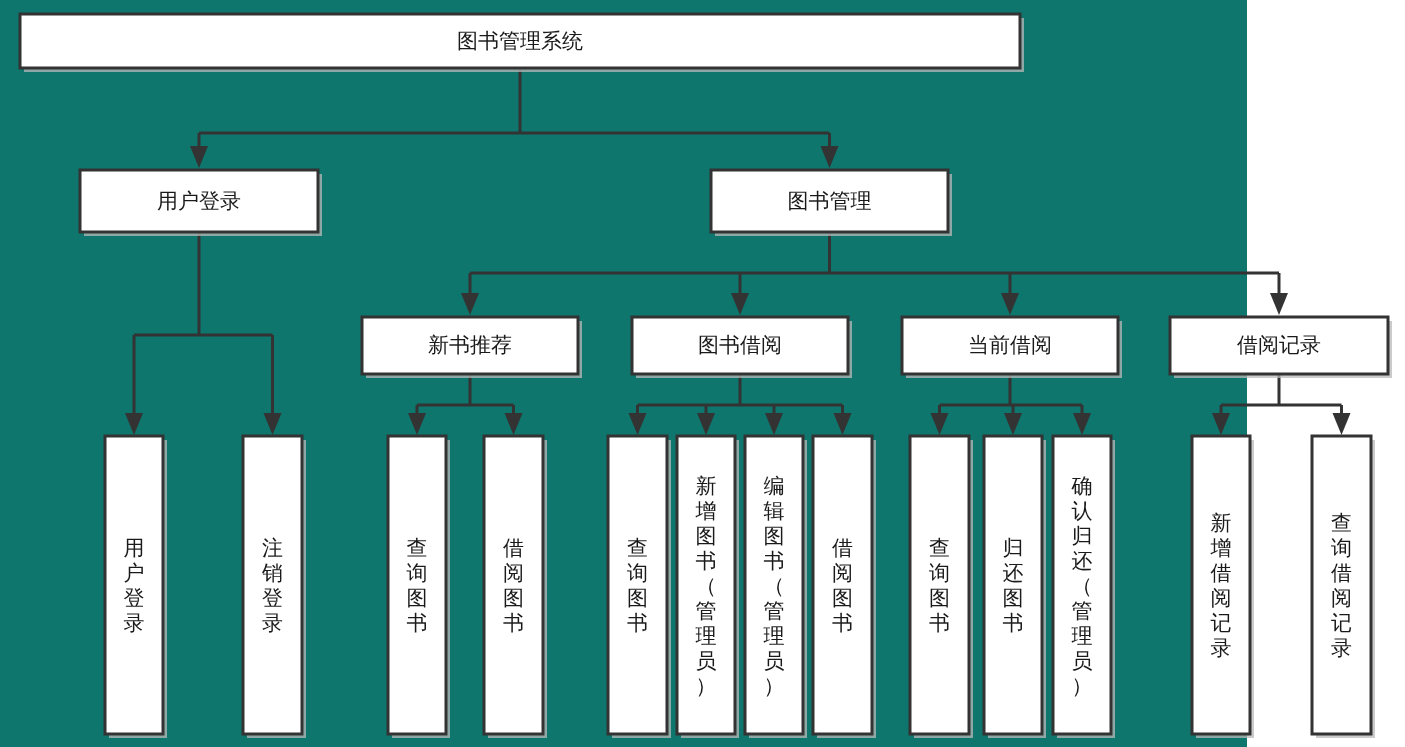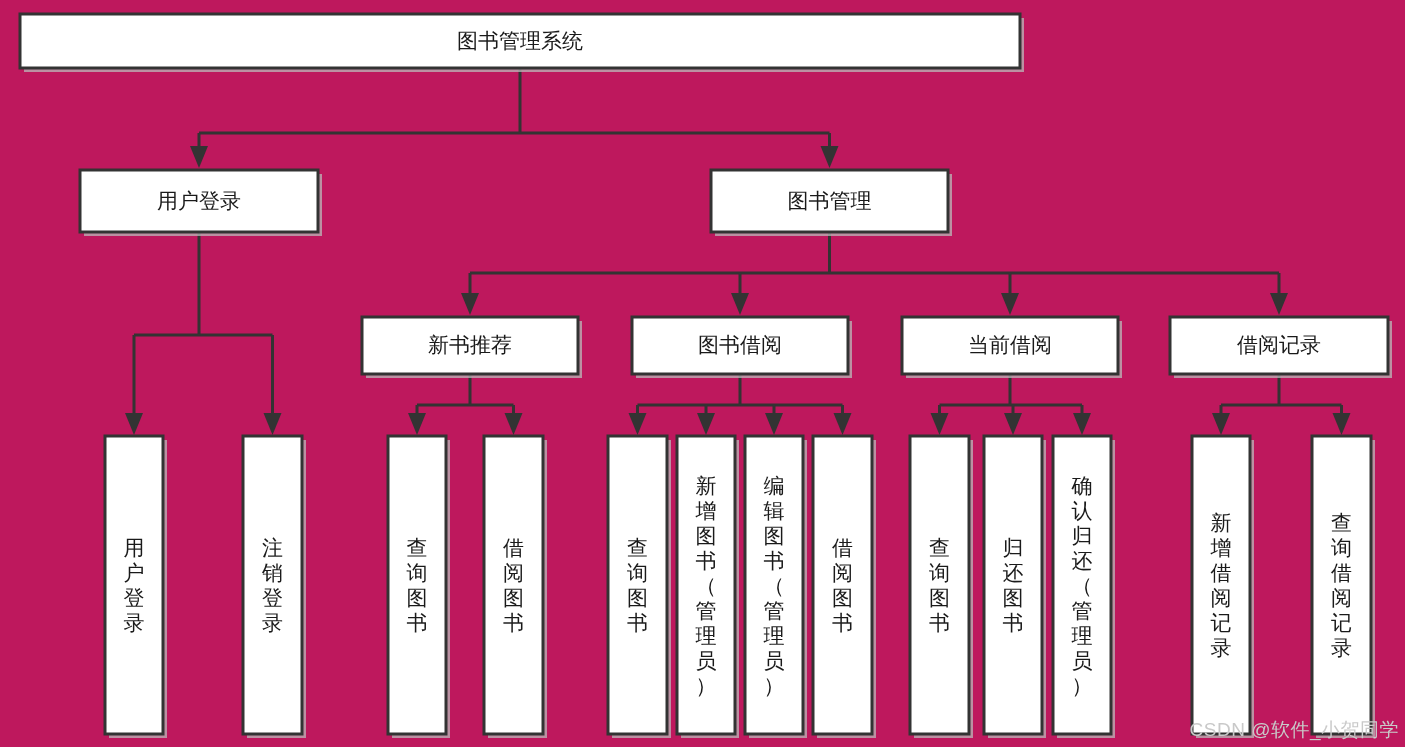--- a/index.html
+++ b/index.html
@@ -9,23 +9,23 @@
     background: #ffffff;
   }
   body {
     width: 1405px;
     height: 747px;
     font-family: "Liberation Sans", "DejaVu Sans", sans-serif;
     overflow: hidden;
   }
   #diagram-root {
     position: relative;
-    width: 1405px;
+    width: 1247px;
     height: 747px;
-    background: #be185d;
+    background: #0f766e;
   }
   svg.diagram-canvas {
     position: absolute;
     left: 0;
     top: 0;
     width: 1405px;
     height: 747px;
   }
   .node-box {
     fill: #ffffff;
@@ -226,14 +226,13 @@
           <text x="1221" class="node-label-v"><tspan x="1221" y="530">新</tspan><tspan x="1221" y="555">增</tspan><tspan x="1221" y="580">借</tspan><tspan x="1221" y="605">阅</tspan><tspan x="1221" y="630">记</tspan><tspan x="1221" y="655">录</tspan></text>
         </g>
         <g>
           <rect x="1316" y="440" width="59" height="298" class="node-shadow"></rect>
           <rect x="1312" y="436" width="59" height="298" class="node-box"></rect>
           <text x="1341.5" class="node-label-v"><tspan x="1341.5" y="530">查</tspan><tspan x="1341.5" y="555">询</tspan><tspan x="1341.5" y="580">借</tspan><tspan x="1341.5" y="605">阅</tspan><tspan x="1341.5" y="630">记</tspan><tspan x="1341.5" y="655">录</tspan></text>
         </g>
       </g>
   </svg>
 
-  <div class="watermark">CSDN @软件_小贺同学</div>
 </div>
 
 </body></html>

